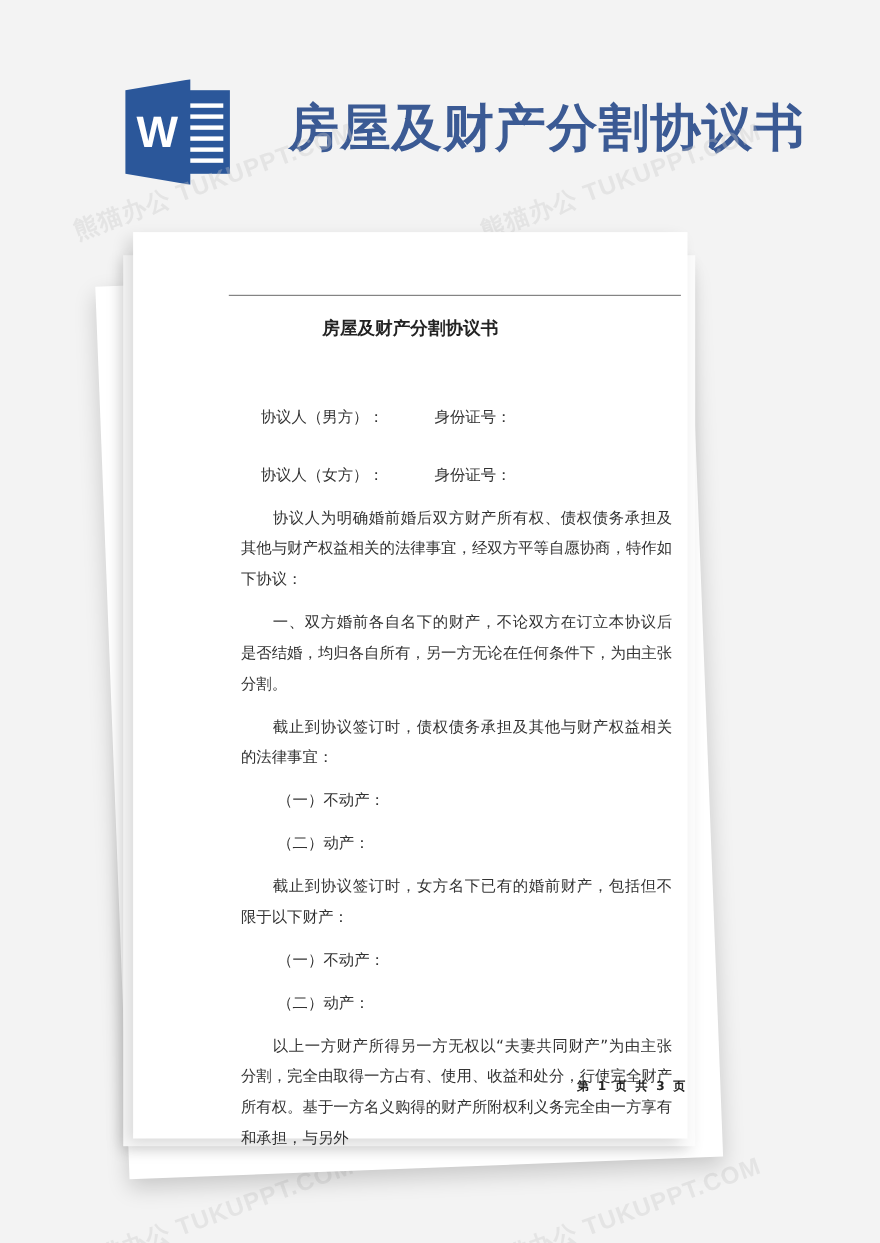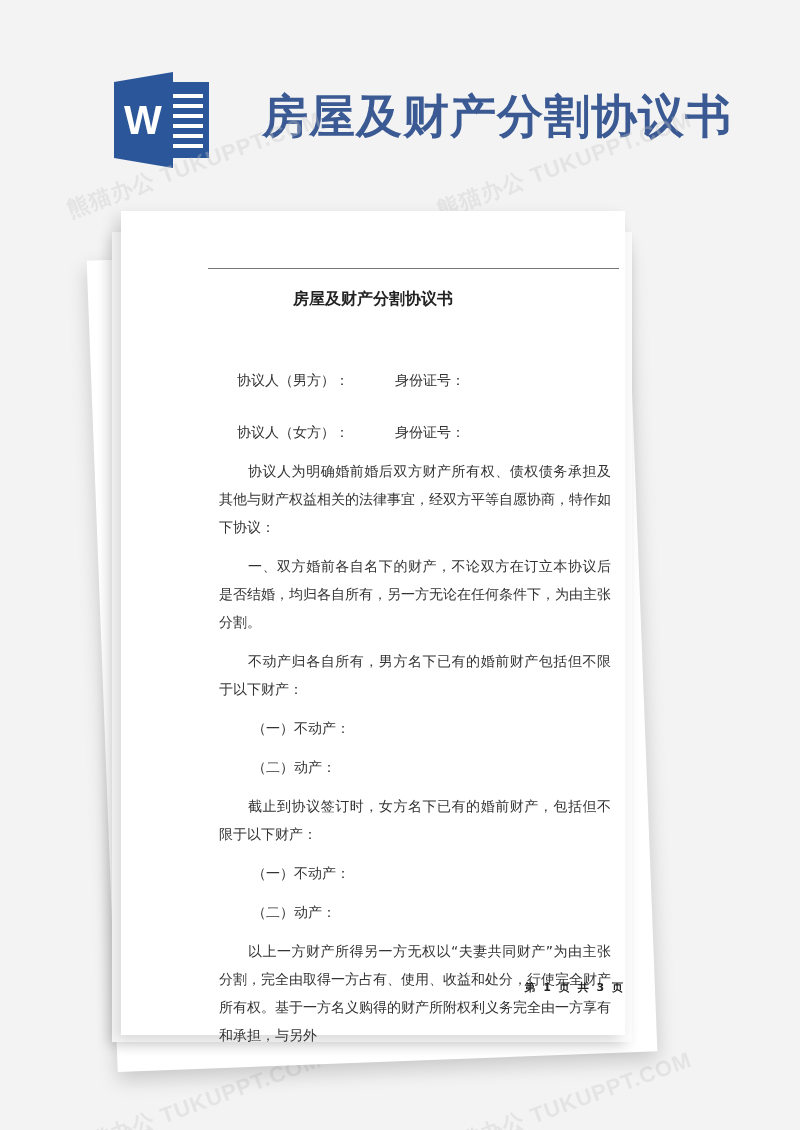--- a/index.html
+++ b/index.html
@@ -93,21 +93,21 @@
     <div class="row">
       <span class="c1">协议人（男方）：</span>
       <span>身份证号：</span>
     </div>
     <div class="row">
       <span class="c1">协议人（女方）：</span>
       <span>身份证号：</span>
     </div>
     <p class="p indent">协议人为明确婚前婚后双方财产所有权、债权债务承担及其他与财产权益相关的法律事宜，经双方平等自愿协商，特作如下协议：</p>
     <p class="p indent">一、双方婚前各自名下的财产，不论双方在订立本协议后是否结婚，均归各自所有，另一方无论在任何条件下，为由主张分割。</p>
-    <p class="p indent">不动产归各自所有，男方名下已有的婚前财产包括但不限于以下财产：</p>
+    <p class="p indent">截止到协议签订时，债权债务承担及其他与财产权益相关的法律事宜：</p>
     <p class="p sub">（一）不动产：</p>
     <p class="p sub">（二）动产：</p>
     <p class="p indent">截止到协议签订时，女方名下已有的婚前财产，包括但不限于以下财产：</p>
     <p class="p sub">（一）不动产：</p>
     <p class="p sub">（二）动产：</p>
     <p class="p indent">以上一方财产所得另一方无权以“夫妻共同财产”为由主张分割，完全由取得一方占有、使用、收益和处分，行使完全财产所有权。基于一方名义购得的财产所附权利义务完全由一方享有和承担，与另外</p>
   </div>
 
   <div class="footer">第 1 页 共 3 页</div>
 </div>

